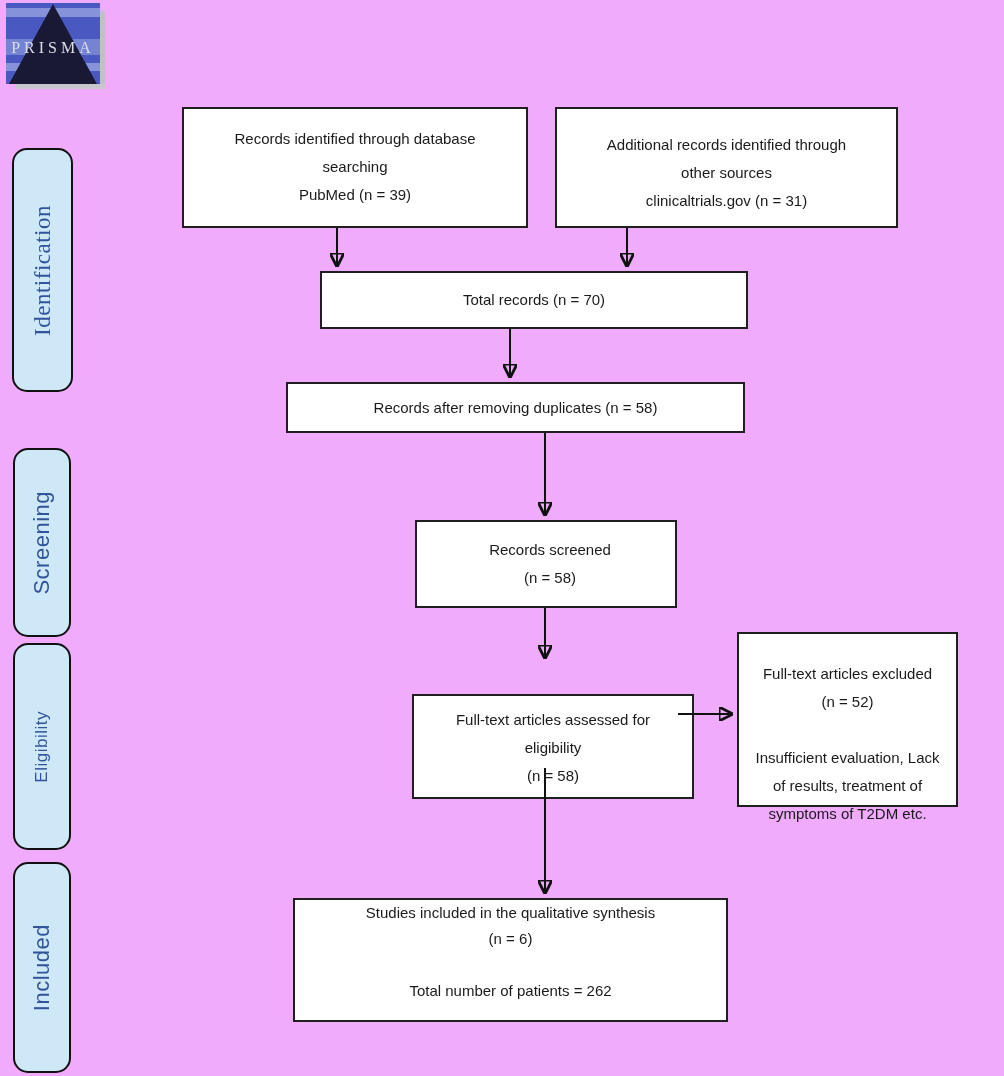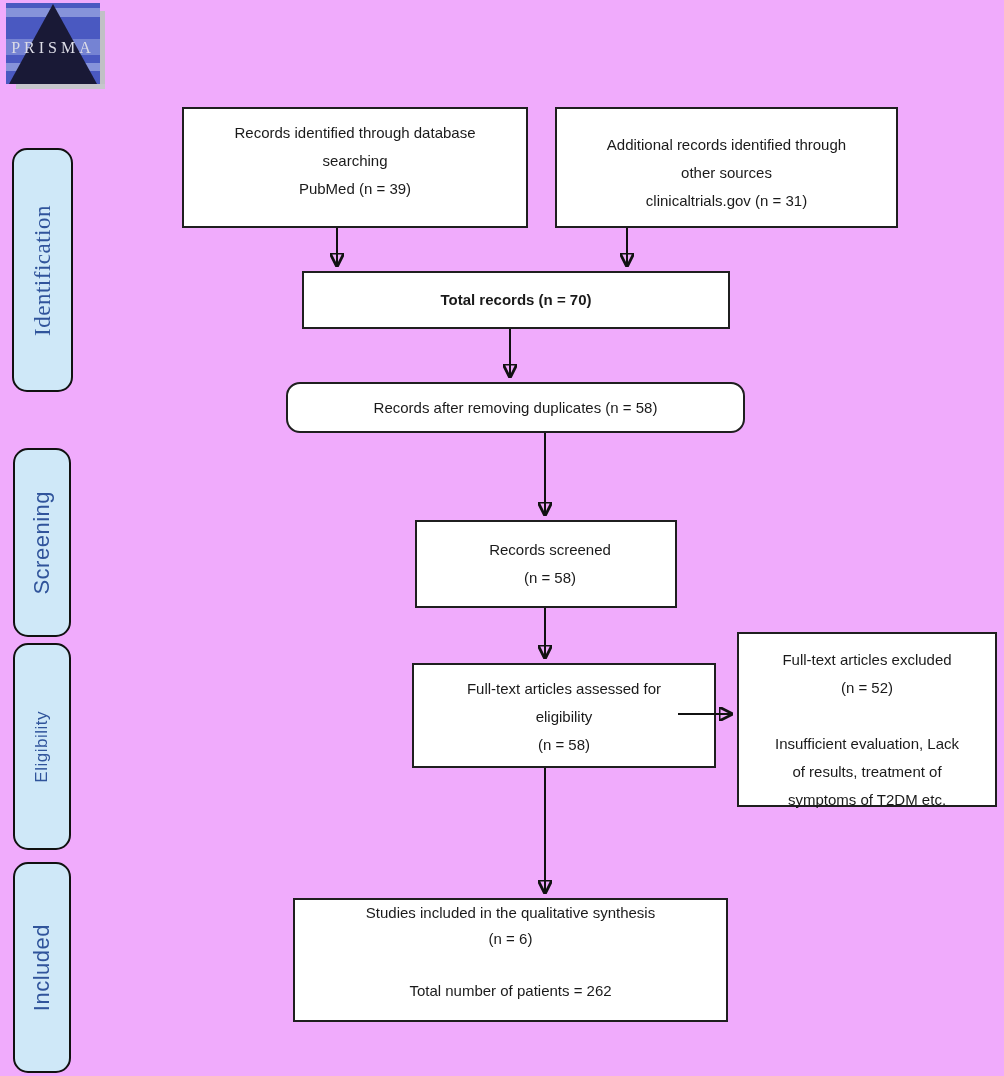--- a/index.html
+++ b/index.html
@@ -27,27 +27,27 @@
     line-height: 28px;
     text-align: center;
     white-space: pre-line;
   }
   .fbox.vcenter {
     display: flex;
     align-items: center;
     justify-content: center;
   }
 
-  #box-db-search        { left: 182px; top: 107px;  width: 346px; height: 121px; padding-top: 10px; }
+  #box-db-search        { left: 182px; top: 107px;  width: 346px; height: 121px; padding-top: 16px; }
   #box-other-sources    { left: 555px; top: 107px;  width: 343px; height: 121px; padding-top: 22px; }
-  #box-total-records    { left: 302px; top: 271px;  width: 428px; height: 58px; font-weight: bold; }
-  #box-after-duplicates { left: 286px; top: 382px;  width: 459px; height: 51px; border-radius: 14px; }
+  #box-total-records    { left: 320px; top: 271px;  width: 428px; height: 58px; }
+  #box-after-duplicates { left: 286px; top: 382px;  width: 459px; height: 51px; }
   #box-screened         { left: 415px; top: 520px;  width: 262px; height: 88px;  padding-top: 14px; padding-left: 8px; }
-  #box-fulltext         { left: 412px; top: 663px;  width: 304px; height: 105px; padding-top: 10px; }
-  #box-excluded         { left: 737px; top: 632px;  width: 260px; height: 175px; padding-top: 12px; }
+  #box-fulltext         { left: 412px; top: 694px;  width: 282px; height: 105px; padding-top: 10px; }
+  #box-excluded         { left: 737px; top: 632px;  width: 221px; height: 175px; padding-top: 26px; }
   #box-included-studies { left: 293px; top: 898px;  width: 435px; height: 124px; line-height: 26px; }
 
   
   .stage {
     position: absolute;
     background: #cfe8f8;
     border: 2.5px solid #111111;
     border-radius: 15px;
     box-sizing: border-box;
     display: flex;

